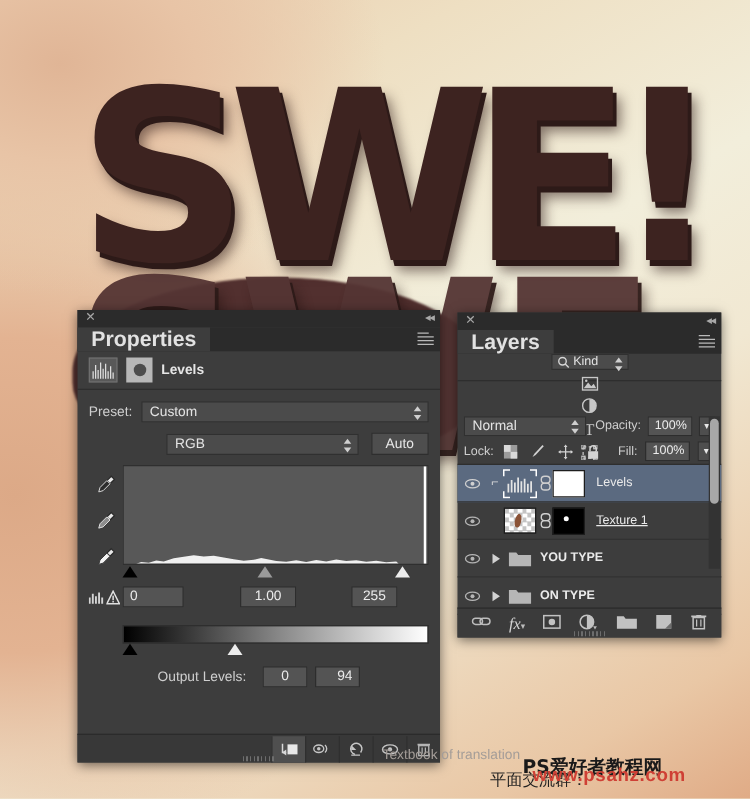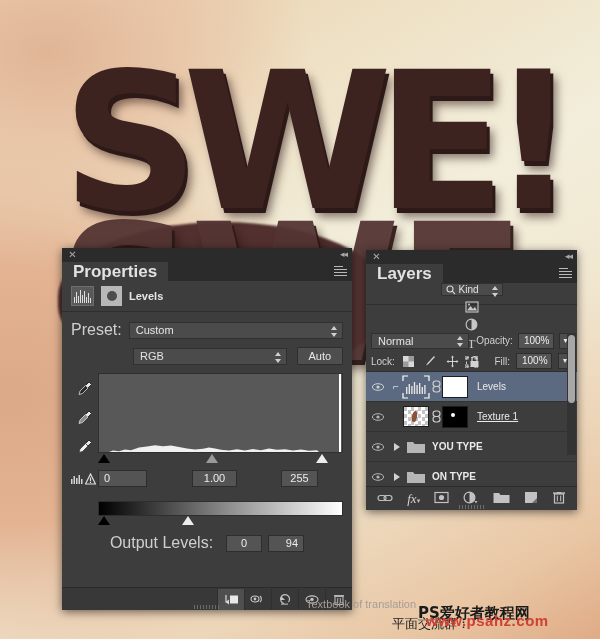--- a/index.html
+++ b/index.html
@@ -46,21 +46,21 @@
   #prop-title-row{display:flex;align-items:center;height:30px;padding:0 9px;gap:7px;
       border-bottom:1px solid #2e2e2e;}
   .thumb-hist{width:23px;height:20px;background:#595959;border:1px solid #6e6e6e;
       display:flex;align-items:flex-end;justify-content:center;gap:1px;padding-bottom:2px;box-sizing:border-box;}
   .thumb-hist span{display:block;width:1px;background:#dedede;}
   .thumb-mask{width:21px;height:20px;background:#b8b8b8;display:flex;align-items:center;justify-content:center;}
   .thumb-mask i{width:10px;height:10px;border-radius:50%;background:#4d4d4d;display:block;}
   #prop-title{font-size:11px;font-weight:bold;color:#e6e6e6;}
   .prop-body{padding:9px 9px 0 9px;}
   .row{display:flex;align-items:center;margin-bottom:8px;}
-  .lbl{color:#cfcfcf;font-size:16px;margin-right:7px;}
+  .lbl{color:#cfcfcf;font-size:11px;margin-right:7px;}
   .select{position:relative;background:#4b4b4b;border:1px solid #303030;height:17px;
       display:flex;align-items:center;color:#e4e4e4;font-size:11px;padding:0 16px 0 6px;box-sizing:border-box;}
   .spin{position:absolute;right:4px;top:3px;width:7px;height:11px;}
   .spin:before,.spin:after{content:"";position:absolute;left:0;border-left:3px solid transparent;border-right:3px solid transparent;}
   .spin:before{top:0;border-bottom:4px solid #cfcfcf;}
   .spin:after{bottom:0;border-top:4px solid #cfcfcf;}
   .btn{background:#4e4e4e;border:1px solid #2e2e2e;color:#e8e8e8;font-size:11px;
        height:18px;line-height:16px;text-align:center;box-sizing:border-box;}
   
   #hist-wrap{display:flex;padding:0 9px;}

